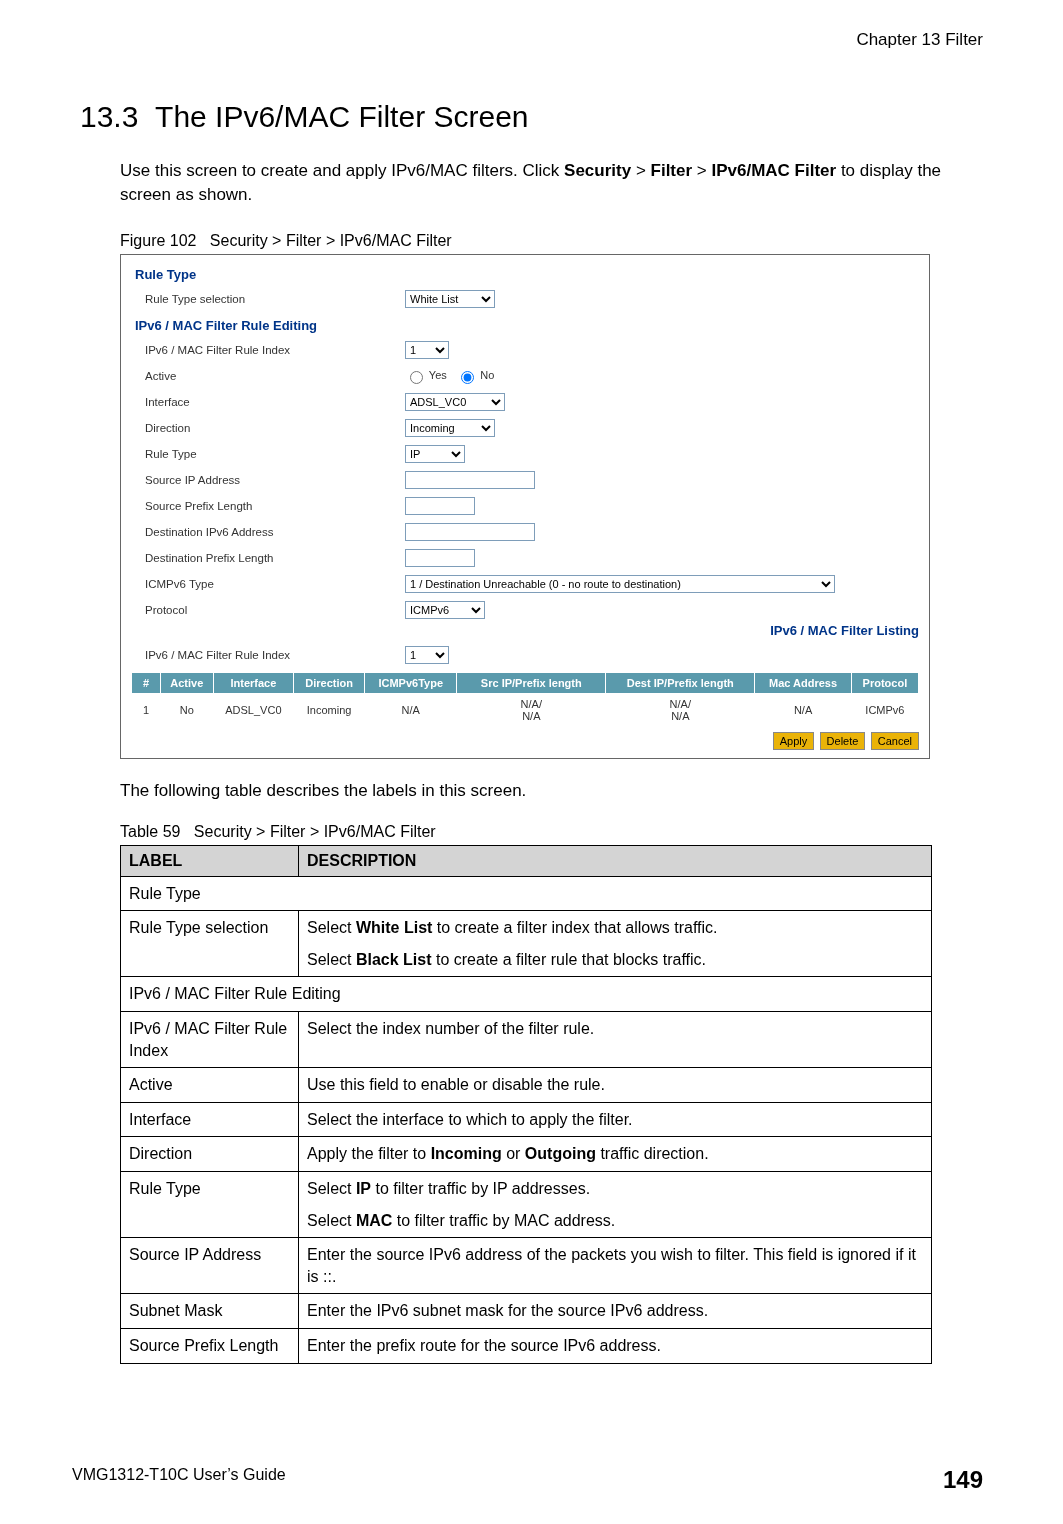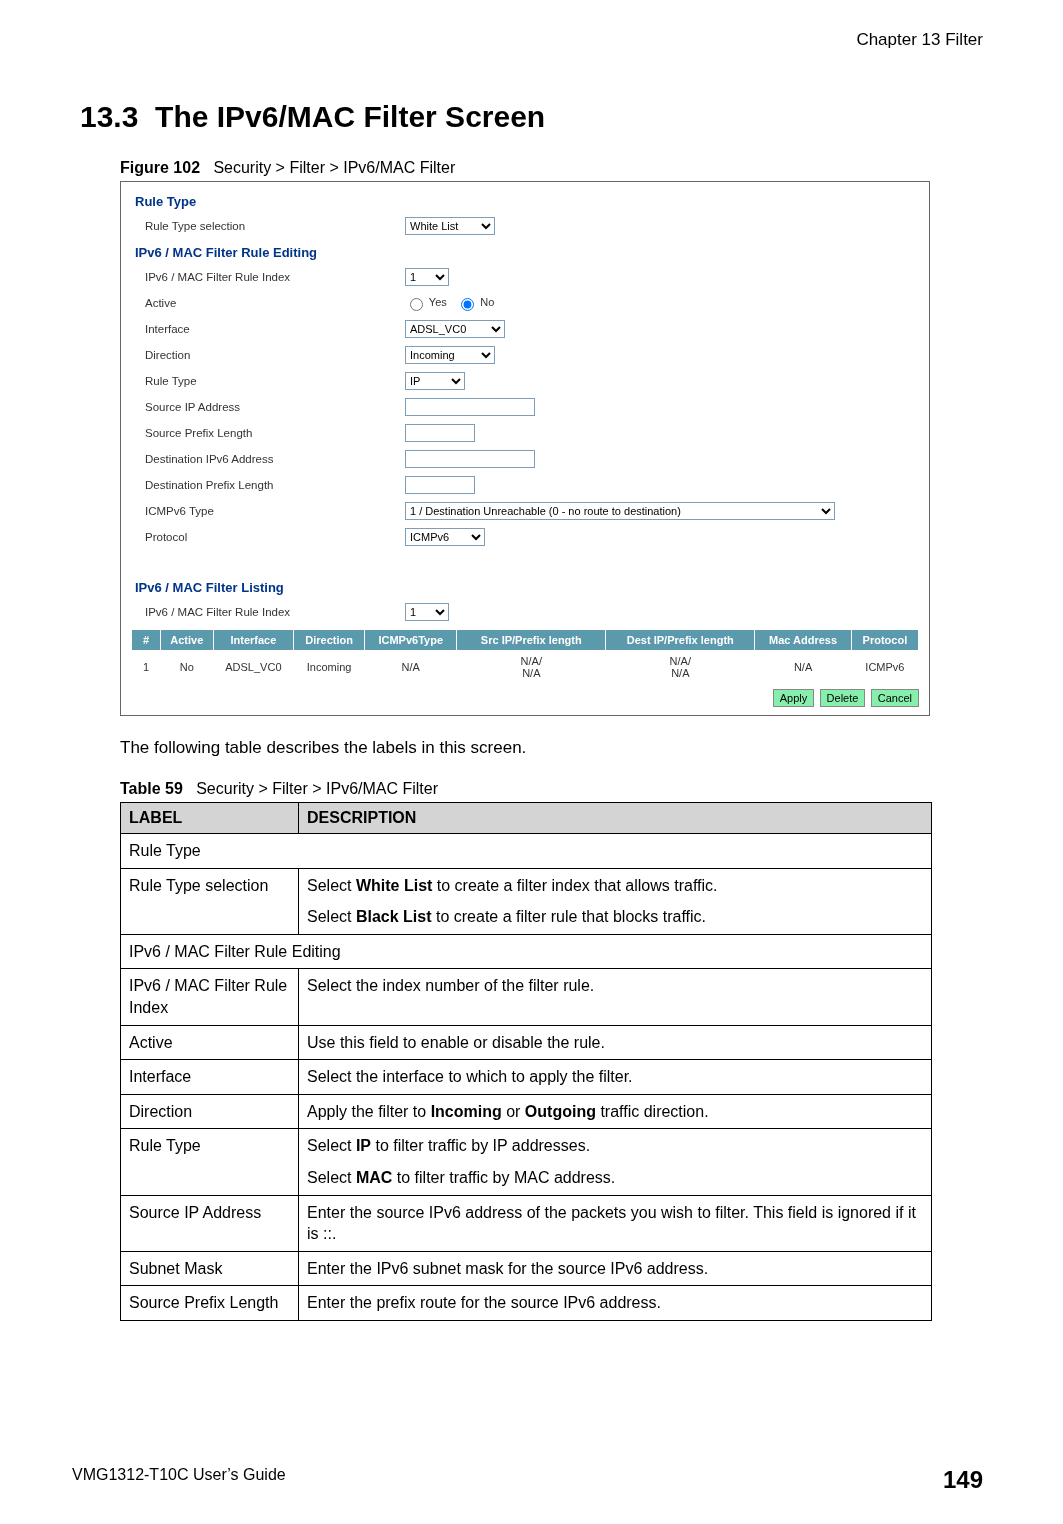--- a/index.html
+++ b/index.html
@@ -21,37 +21,37 @@
     position: relative;
   }
   .chapter-header {
     text-align: right;
     font-size: 17px;
     margin-bottom: 50px;
   }
   .section-heading {
     font-family: Arial, Helvetica, sans-serif;
     font-size: 30px;
-    font-weight: bold;
+    font-weight: normal;
     margin: 0 0 25px 0;
   }
   .section-body {
     margin-left: 40px;
   }
   .intro-text {
     font-size: 17px;
     line-height: 1.4;
     margin-bottom: 25px;
   }
   .figure-caption, .table-caption {
     font-size: 16px;
     margin-bottom: 4px;
   }
   .figure-caption b, .table-caption b {
-    font-weight: bold;
+    font-weight: normal;
   }
 
   
   .figure-box {
     border: 1px solid #666;
     width: 810px;
     box-sizing: border-box;
     margin-bottom: 22px;
     font-family: Arial, sans-serif;
     font-size: 12px;
@@ -107,21 +107,21 @@
     padding: 4px 4px;
     color: #333;
   }
   .btn-row {
     text-align: right;
     margin-top: 6px;
   }
   .wbtn {
     font-family: Arial;
     font-size: 11px;
-    background: #86efac;
+    background: #eab308;
     border: 1px solid #888;
     padding: 2px 6px;
     margin-left: 2px;
   }
 
   
   .post-text {
     font-size: 17px;
     margin: 0 0 22px 0;
   }
@@ -172,20 +172,23 @@
 <div class="page">
 
   <div class="chapter-header">Chapter 13 Filter</div>
 
   <h2 class="section-heading">
     <span>13.3</span>&nbsp;&nbsp;<span>The IPv6/MAC Filter Screen</span>
   </h2>
 
   <div class="section-body">
 
+    <p class="intro-text">
+      <span>Use this screen to create and apply IPv6/MAC filters. Click </span><b>Security</b><span> &gt; </span><b>Filter</b><span> &gt; </span><b>IPv6/MAC Filter</b><span> to display the screen as shown.</span>
+    </p>
 
     <div class="figure-caption">
       <b>Figure 102</b>&nbsp;&nbsp; <span>Security &gt; Filter &gt; IPv6/MAC Filter</span>
     </div>
 
     <div class="figure-box">
 
       <div class="sec-title">Rule Type</div>
       <div class="form-row">
         <div class="form-label">Rule Type selection</div>
@@ -247,21 +250,21 @@
       <div class="form-row">
         <div class="form-label">ICMPv6 Type</div>
         <div class="form-field"><select style="width:430px;"><option>1 / Destination Unreachable (0 - no route to destination)</option></select></div>
       </div>
 
       <div class="form-row">
         <div class="form-label">Protocol</div>
         <div class="form-field"><select style="width:80px;"><option>ICMPv6</option></select></div>
       </div>
 
-      <div class="sec-title" style="margin-top:30px;">IPv6 / MAC Filter Listing</div>
+      <div class="sec-title" style="margin-top:0;text-align:right;">IPv6 / MAC Filter Listing</div>
 
       <div class="form-row">
         <div class="form-label">IPv6 / MAC Filter Rule Index</div>
         <div class="form-field"><select style="width:44px;"><option>1</option></select></div>
       </div>
 
       <table class="listing-table">
         <tbody>
             <tr>
           <th style="width:20px;">#</th>

